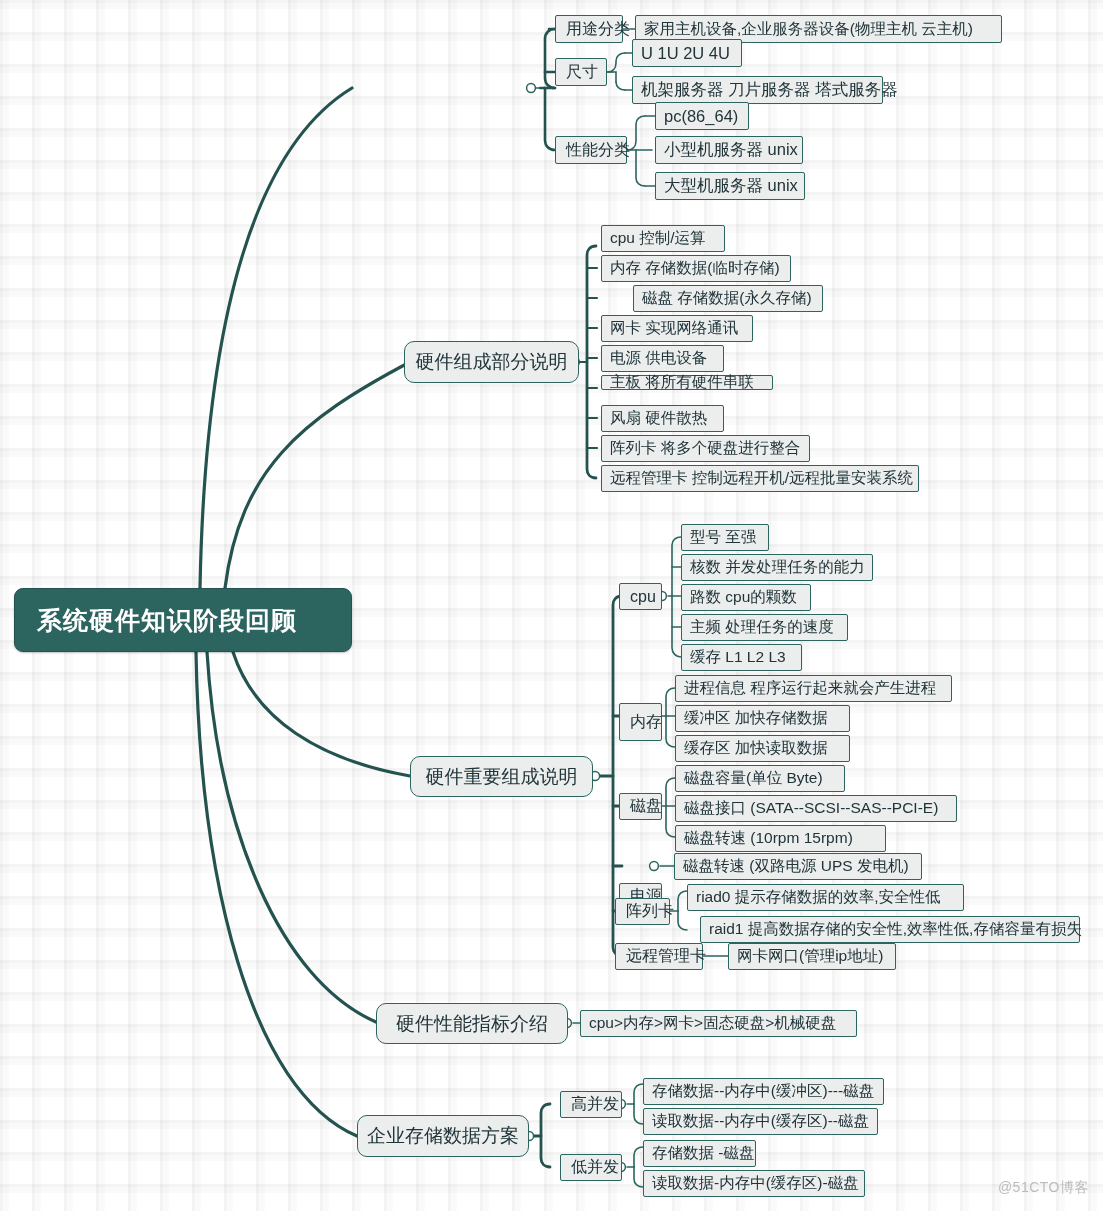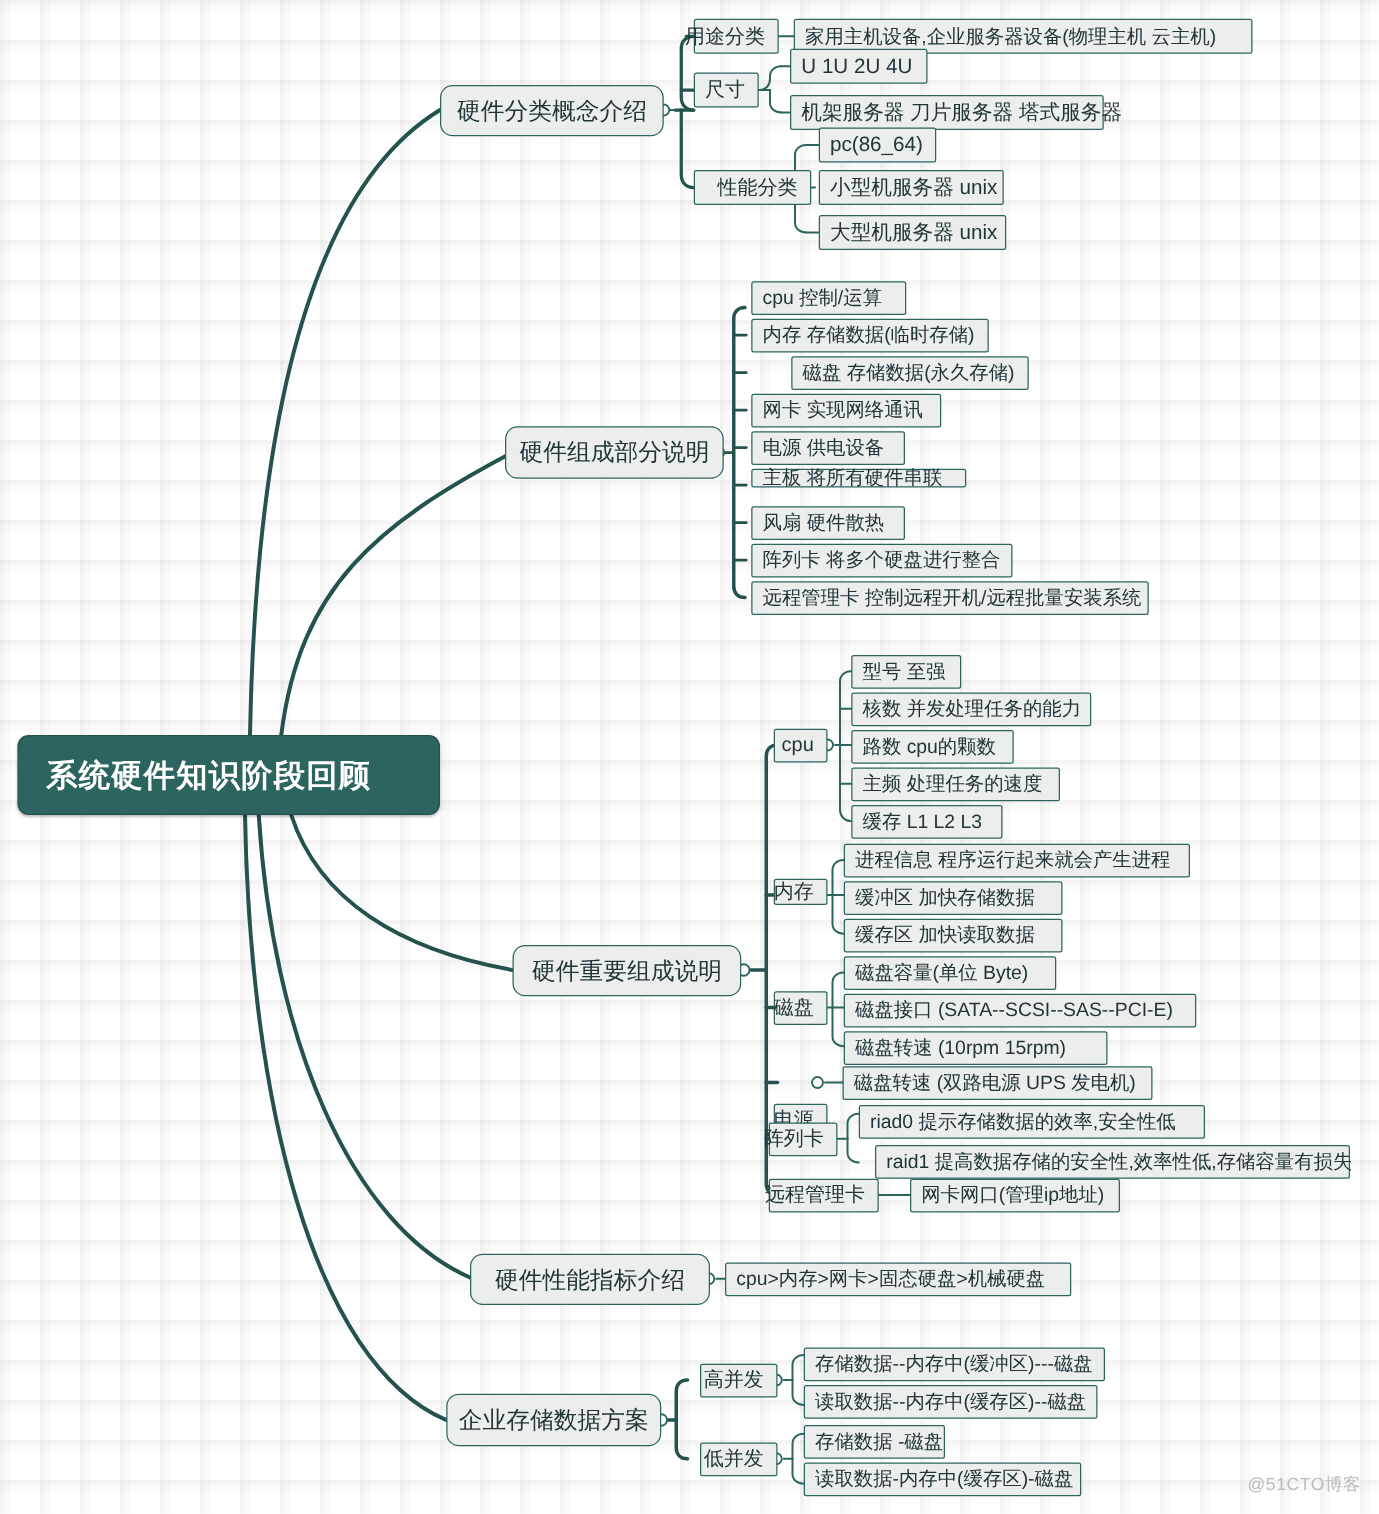--- a/index.html
+++ b/index.html
@@ -51,21 +51,21 @@
     padding:0 16px;
     justify-content:center;
   }
   
   .lvl2{
     background:#eceeed;
     border:1.1px solid #2c6460;
     border-radius:2px;
     font-size:16px;
     padding:0 10px;
-    justify-content:flex-end;
+    justify-content:flex-start;
   }
   
   .leaf{
     background:#eceeed;
     border:1px solid #2c6460;
     border-radius:2px;
     font-size:15.5px;
     padding:0 8px;
   }
   .leaf.big{font-size:16.5px;}
@@ -209,42 +209,39 @@
       <circle cx="529" cy="1136" r="4.6" fill="#ffffff"></circle>
       <circle cx="621" cy="1104" r="4.4" fill="#ffffff"></circle>
       <circle cx="621" cy="1167" r="4.4" fill="#ffffff"></circle>
     </g>
   </svg>
 
   <div class="node root" style="left:14px;top:588px;width:338px;height:64px;">
     <span>系统硬件知识阶段回顾</span>
   </div>
 
-  <div class="node lvl1" style="left:352px;top:68px;width:179px;height:41px;">
-    <span>硬件分类概念介绍</span>
-  </div>
 
   <div class="node lvl2" style="left:555px;top:15px;width:68px;height:28px;">
     <span>用途分类</span>
   </div>
   <div class="node leaf" style="left:635px;top:15px;width:367px;height:28px;">
     <span>家用主机设备,企业服务器设备(物理主机 云主机)</span>
   </div>
 
   <div class="node lvl2" style="left:555px;top:58px;width:52px;height:28px;">
     <span>尺寸</span>
   </div>
   <div class="node leaf big" style="left:632px;top:39px;width:110px;height:28px;">
     <span>U 1U 2U 4U</span>
   </div>
   <div class="node leaf big" style="left:632px;top:76px;width:251px;height:28px;">
     <span>机架服务器 刀片服务器 塔式服务器</span>
   </div>
 
-  <div class="node lvl2" style="left:555px;top:136px;width:94px;height:28px;">
+  <div class="node lvl2" style="left:555px;top:136px;width:72px;height:28px;">
     <span>性能分类</span>
   </div>
   <div class="node leaf big" style="left:655px;top:102px;width:94px;height:28px;">
     <span>pc(86_64)</span>
   </div>
   <div class="node leaf big" style="left:655px;top:136px;width:148px;height:28px;">
     <span>小型机服务器 unix</span>
   </div>
   <div class="node leaf big" style="left:655px;top:172px;width:150px;height:28px;">
     <span>大型机服务器 unix</span>
@@ -298,21 +295,21 @@
   <div class="node leaf" style="left:681px;top:584px;width:130px;height:27px;">
     <span>路数 cpu的颗数</span>
   </div>
   <div class="node leaf" style="left:681px;top:614px;width:167px;height:27px;">
     <span>主频  处理任务的速度</span>
   </div>
   <div class="node leaf" style="left:681px;top:644px;width:121px;height:27px;">
     <span>缓存 L1 L2 L3</span>
   </div>
 
-  <div class="node lvl2" style="left:619px;top:703px;width:43px;height:21px;">
+  <div class="node lvl2" style="left:619px;top:703px;width:43px;height:38px;">
     <span>内存</span>
   </div>
   <div class="node leaf" style="left:675px;top:675px;width:277px;height:27px;">
     <span>进程信息 程序运行起来就会产生进程</span>
   </div>
   <div class="node leaf" style="left:675px;top:705px;width:175px;height:27px;">
     <span>缓冲区  加快存储数据</span>
   </div>
   <div class="node leaf" style="left:675px;top:735px;width:175px;height:27px;">
     <span>缓存区 加快读取数据</span>

